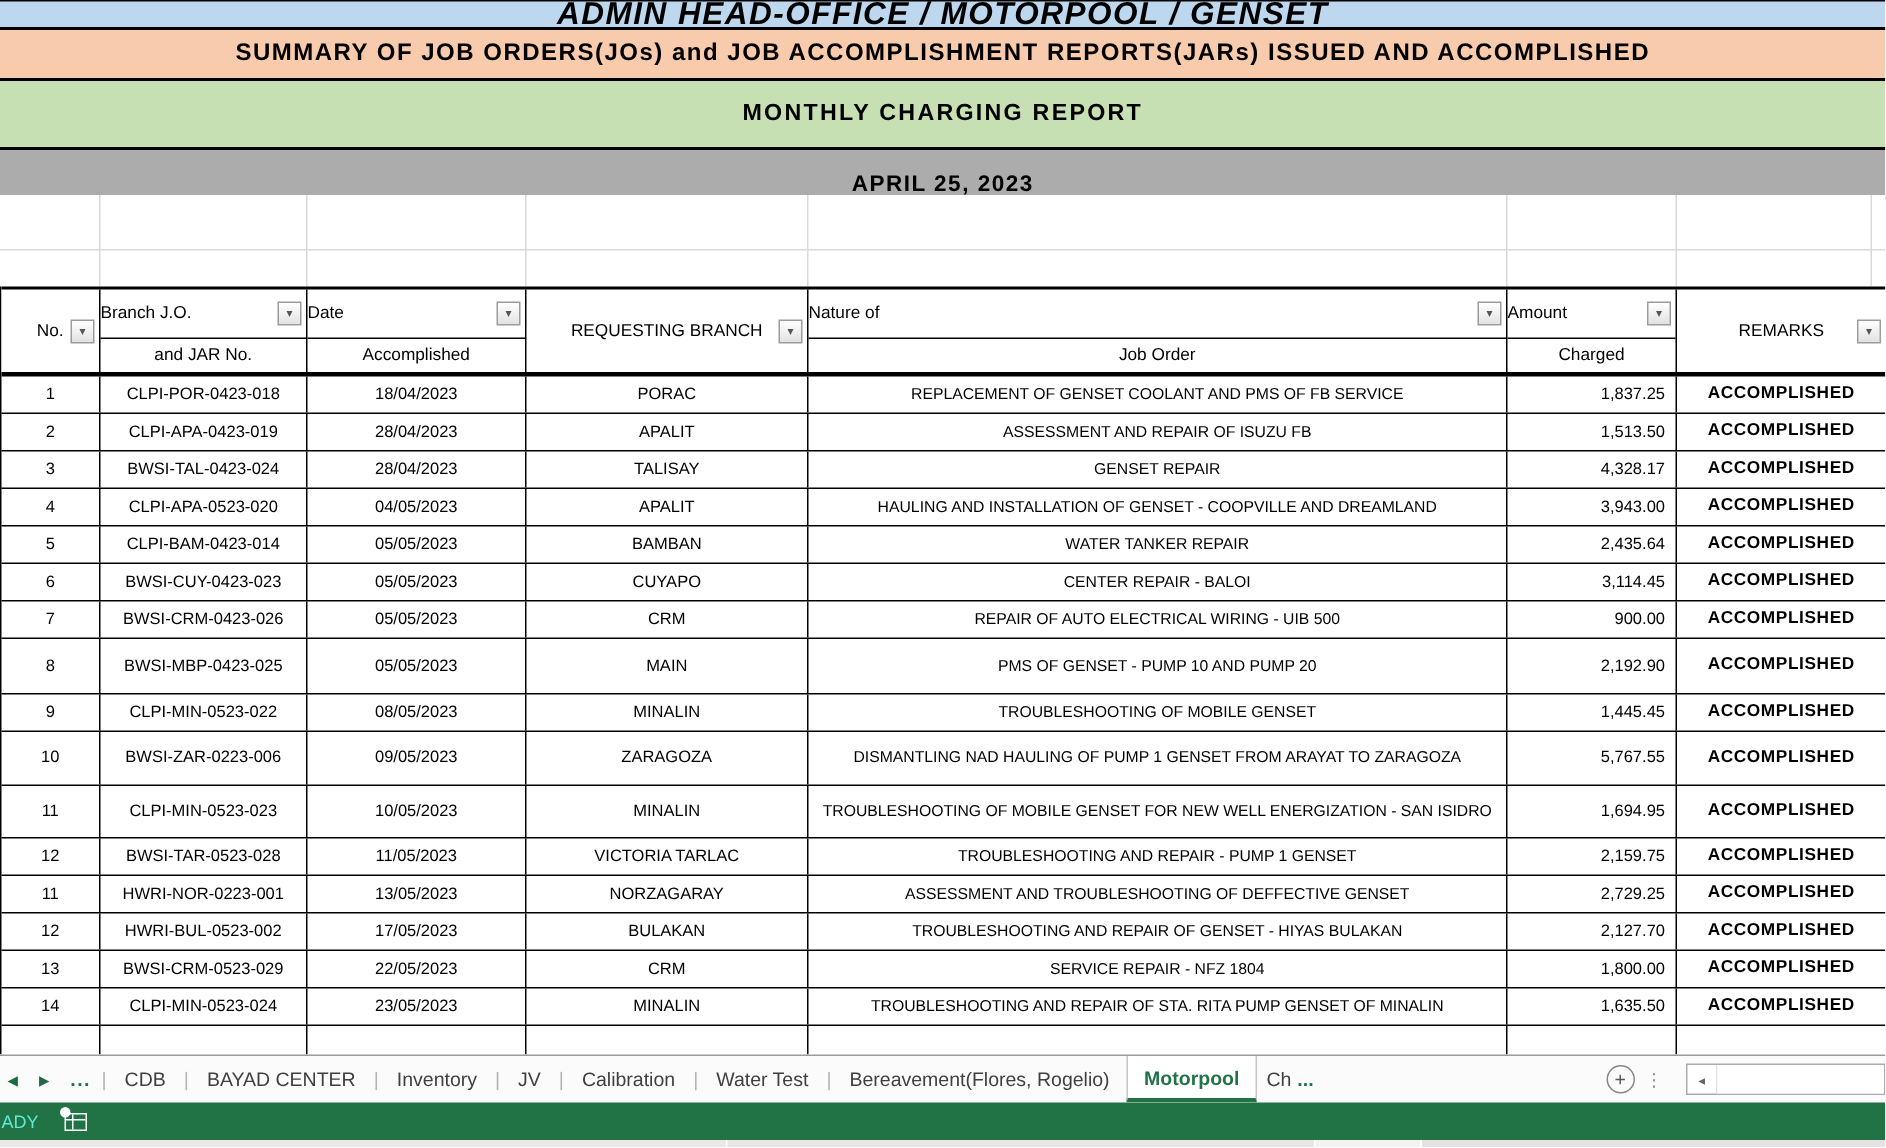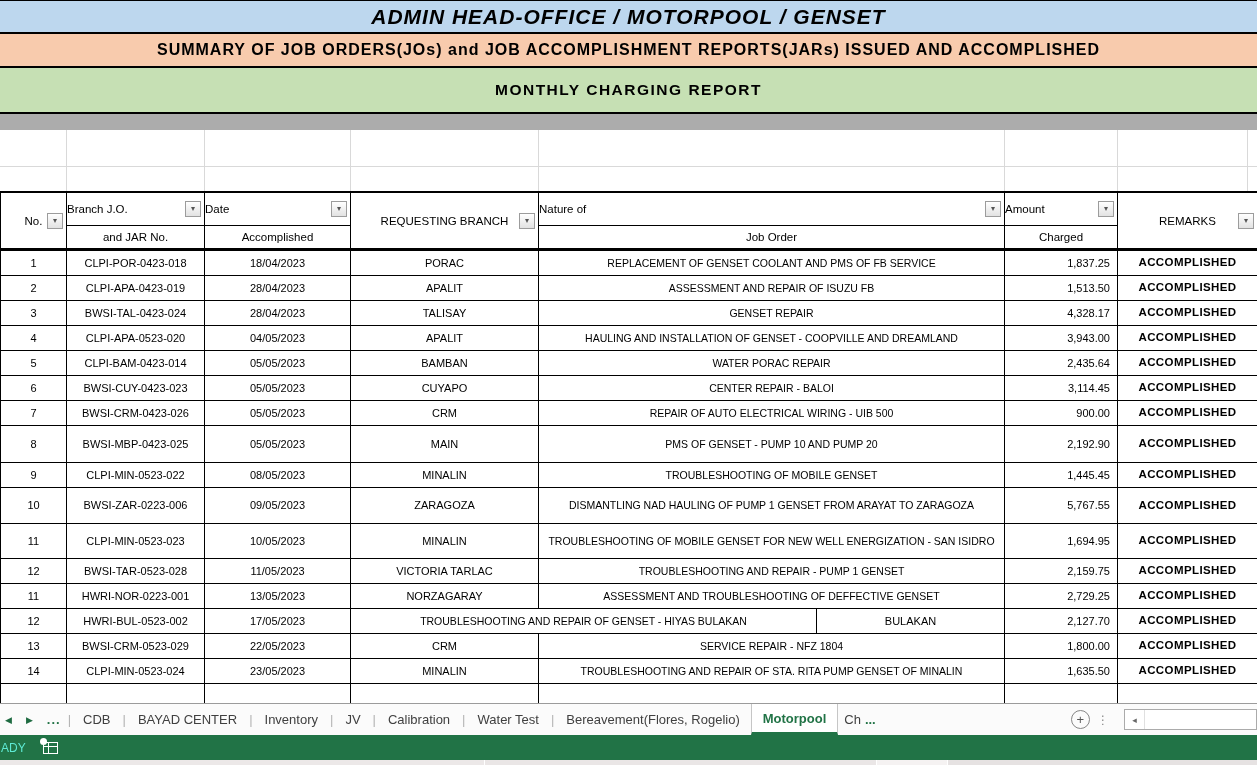--- a/index.html
+++ b/index.html
@@ -5,21 +5,21 @@
   * { margin:0; padding:0; box-sizing:border-box; }
   html,body { background:#ffffff; }
   .screen {
     position:relative; width:1257px; height:765px; overflow:hidden;
     font-family:"Liberation Sans", sans-serif; color:#000; background:#fff;
   }
 
   
   .bands { position:absolute; top:0; left:0; width:1257px; }
   .band { display:flex; align-items:center; justify-content:center; border-bottom:2px solid #000; }
-  .band1 { height:34px; border-top:1px solid #000; }
+  .band1 { height:20px; border-top:1px solid #000; }
   .band2 { height:34px; }
   .band3 { height:46px;text-align:center; }
   .band4 { height:33px;align-items:flex-end; }
   .t1 { font-size:21px; font-weight:bold; font-style:italic; letter-spacing:1px; }
   .t2 { font-size:16px; font-weight:bold; letter-spacing:1px; }
   .t3 { font-size:15.5px; font-weight:bold; letter-spacing:1.5px; }
   .t4 { font-size:15px; font-weight:bold; letter-spacing:1px; }
 
   
   .gridstrip { position:absolute; top:130px; left:0; width:1257px; height:61px; background:#fff; }
@@ -231,21 +231,21 @@
     <div class="cell col-branch">APALIT</div>
     <div class="cell col-nature">HAULING AND INSTALLATION OF GENSET - COOPVILLE AND DREAMLAND</div>
     <div class="cell col-amount">3,943.00</div>
     <div class="cell col-remarks">ACCOMPLISHED</div>
   </div>
         <div class="trow" style="height: 25px;">
     <div class="cell col-no">5</div>
     <div class="cell col-jo">CLPI-BAM-0423-014</div>
     <div class="cell col-date">05/05/2023</div>
     <div class="cell col-branch">BAMBAN</div>
-    <div class="cell col-nature">WATER PORAC REPAIR</div>
+    <div class="cell col-nature">WATER TANKER REPAIR</div>
     <div class="cell col-amount">2,435.64</div>
     <div class="cell col-remarks">ACCOMPLISHED</div>
   </div>
         <div class="trow" style="height: 25px;">
     <div class="cell col-no">6</div>
     <div class="cell col-jo">BWSI-CUY-0423-023</div>
     <div class="cell col-date">05/05/2023</div>
     <div class="cell col-branch">CUYAPO</div>
     <div class="cell col-nature">CENTER REPAIR - BALOI</div>
     <div class="cell col-amount">3,114.45</div>
@@ -311,22 +311,22 @@
     <div class="cell col-date">13/05/2023</div>
     <div class="cell col-branch">NORZAGARAY</div>
     <div class="cell col-nature">ASSESSMENT AND TROUBLESHOOTING OF DEFFECTIVE GENSET</div>
     <div class="cell col-amount">2,729.25</div>
     <div class="cell col-remarks">ACCOMPLISHED</div>
   </div>
         <div class="trow" style="height: 25px;">
     <div class="cell col-no">12</div>
     <div class="cell col-jo">HWRI-BUL-0523-002</div>
     <div class="cell col-date">17/05/2023</div>
+    <div class="cell col-branch">BULAKAN</div>
     <div class="cell col-nature">TROUBLESHOOTING AND REPAIR OF GENSET - HIYAS BULAKAN</div>
-    <div class="cell col-branch">BULAKAN</div>
     <div class="cell col-amount">2,127.70</div>
     <div class="cell col-remarks">ACCOMPLISHED</div>
   </div>
         <div class="trow" style="height: 25px;">
     <div class="cell col-no">13</div>
     <div class="cell col-jo">BWSI-CRM-0523-029</div>
     <div class="cell col-date">22/05/2023</div>
     <div class="cell col-branch">CRM</div>
     <div class="cell col-nature">SERVICE REPAIR - NFZ 1804</div>
     <div class="cell col-amount">1,800.00</div>

